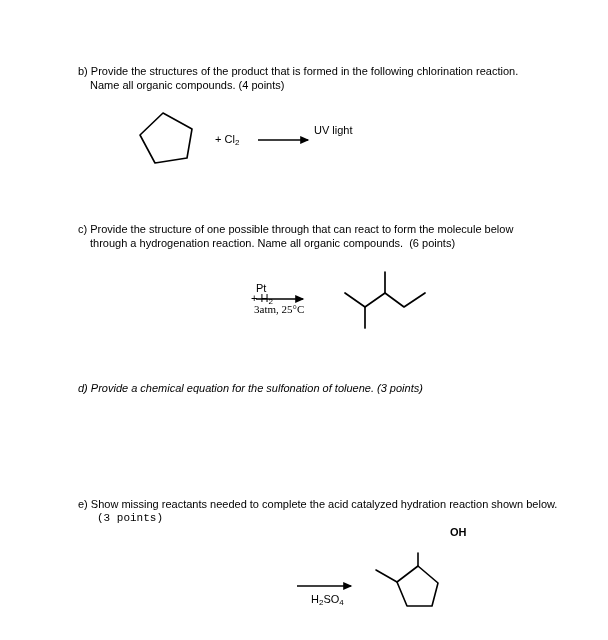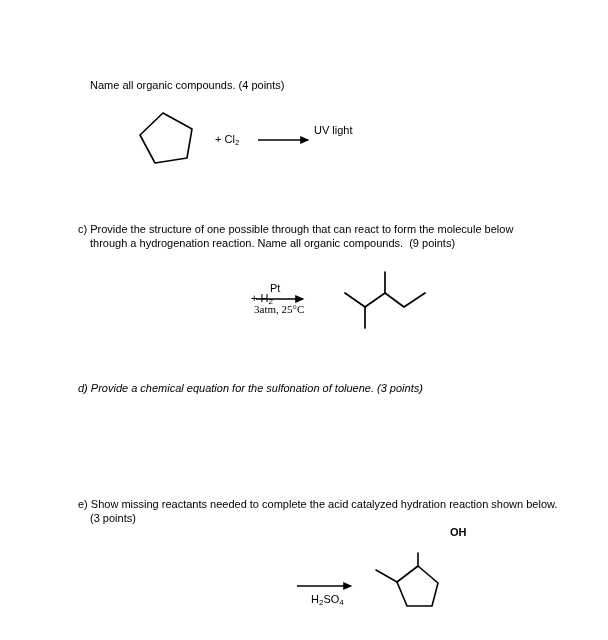--- a/index.html
+++ b/index.html
@@ -43,35 +43,36 @@
     width: 608px;
     height: 640px;
     pointer-events: none;
   }
 </style>
 </head>
 <body>
 
 <div id="page">
 
+  <div class="tline" style="left:78px; top:64px;">b) Provide the structures of the product that is formed in the following chlorination reaction.</div>
   <div class="tline" style="left:90px; top:78px;">Name all organic compounds. (4 points)</div>
 
   <div class="tline" style="left:78px; top:222px;">c) Provide the structure of one possible through that can react to form the molecule below</div>
-  <div class="tline" style="left:90px; top:236px;">through a hydrogenation reaction. Name all organic compounds.  (9 points)</div>
+  <div class="tline" style="left:90px; top:236px;">through a hydrogenation reaction. Name all organic compounds.  (6 points)</div>
 
   <div class="tline" style="left:78px; top:381px;font-style:italic;">d) Provide a chemical equation for the sulfonation of toluene. (3 points)</div>
 
   <div class="tline" style="left:78px; top:497px;">e) Show missing reactants needed to complete the acid catalyzed hydration reaction shown below.</div>
-  <div class="tline" style="left:90px; top:511px;">(3 points)</div>
+  <div class="tline" style="left:97px; top:511px;font-family:Liberation Mono, monospace;">(3 points)</div>
 
   <div class="chem" style="left:215px; top:133px;"><span>+ Cl</span><span class="sub">2</span></div>
   <div class="chem" style="left:266px; top:124px;padding-left:48px;">UV light</div>
 
   <div class="chem" style="left:215px; top:292px;margin-left:36px;"><span>+ H</span><span class="sub">2</span></div>
-  <div class="chem" style="left:270px; top:282px;text-align:center;">Pt</div>
+  <div class="chem" style="left:256px; top:282px;text-align:center;">Pt</div>
   <div class="chem" style="left:254px; top:303px;font-family:Liberation Serif, serif;">3atm, 25°C</div>
 
   <div class="chem" style="left:311px; top:593px;"><span>H</span><span class="sub">2</span><span>SO</span><span class="sub">4</span></div>
   <div class="chem bold" style="left:412px; top:526px;margin-left:38px;">OH</div>
 
   <svg id="struct-svg" viewBox="0 0 608 640" xmlns="http://www.w3.org/2000/svg">
     <defs>
       <marker id="arrh" markerWidth="8" markerHeight="8" refX="6" refY="3" orient="auto">
         <polygon points="0,0 7,3 0,6" fill="#000000"></polygon>
       </marker>

